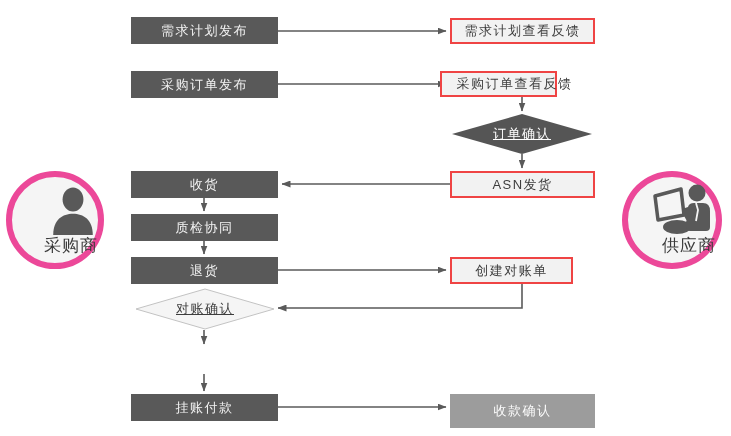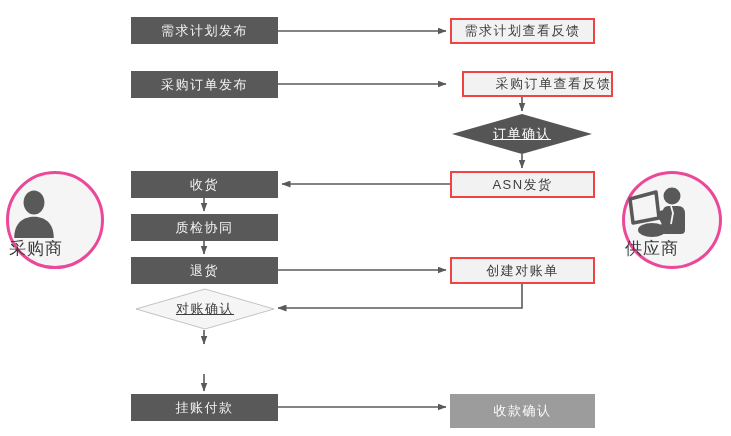--- a/index.html
+++ b/index.html
@@ -22,37 +22,37 @@
   #n-demand-publish {left:131px;top:17px; width:147px;height:27px;}
   #n-po-publish     {left:131px;top:71px; width:147px;height:27px;}
   #n-receive        {left:131px;top:171px;width:147px;height:27px;}
   #n-quality        {left:131px;top:214px;width:147px;height:27px;}
   #n-return         {left:131px;top:257px;width:147px;height:27px;}
   #n-invoice        {left:131px;top:347px;width:147px;height:27px;}
   #n-payment        {left:131px;top:394px;width:147px;height:27px;}
 
   
   #n-demand-feedback{left:450px;top:18px; width:145px;height:26px;}
-  #n-po-feedback    {left:462px;top:71px; width:151px;height:26px;padding-left:32px;}
+  #n-po-feedback    {left:440px;top:71px; width:117px;height:26px;padding-left:32px;}
   #n-asn            {left:450px;top:171px;width:145px;height:27px;}
-  #n-statement      {left:450px;top:257px;width:145px;height:27px;}
+  #n-statement      {left:450px;top:257px;width:123px;height:27px;}
   #n-collect        {left:450px;top:394px;width:145px;height:34px;}
 
   .diamond{position:absolute;display:flex;align-items:center;justify-content:center;}
   .diamond svg{position:absolute;left:0;top:0;width:100%;height:100%;}
   .diamond .dlabel{position:relative;font-size:13px;letter-spacing:1.5px;white-space:nowrap;text-decoration:underline;}
   .diamond.dark-d .dlabel{color:#ffffff;}
   .diamond.light-d .dlabel{color:#3d3d3d;}
   #d-order-confirm    {left:452px;top:114px;width:140px;height:40px;}
   #d-statement-confirm{left:135px;top:288px;width:140px;height:42px;}
 
   .actor{
     position:absolute;box-sizing:border-box;border-radius:50%;
-    background:#f5f5f5;border:3px solid #ec4899;
-    display:flex;flex-direction:column;align-items:flex-start;justify-content:flex-end;
+    background:#f5f5f5;border:6px solid #ec4899;
+    display:flex;flex-direction:column;align-items:flex-end;justify-content:flex-end;
     padding-bottom:9px;
   }
   #actor-buyer   {left:6px;  top:171px;width:98px; height:98px;}
   #actor-supplier{left:622px;top:171px;width:100px;height:98px;}
   .actor .alabel{font-size:17px;color:#3a3a3a;line-height:1;margin-top:2px;letter-spacing:1px;}
   .actor .aicon{line-height:0;}
 </style>
 </head>
 <body>
 

